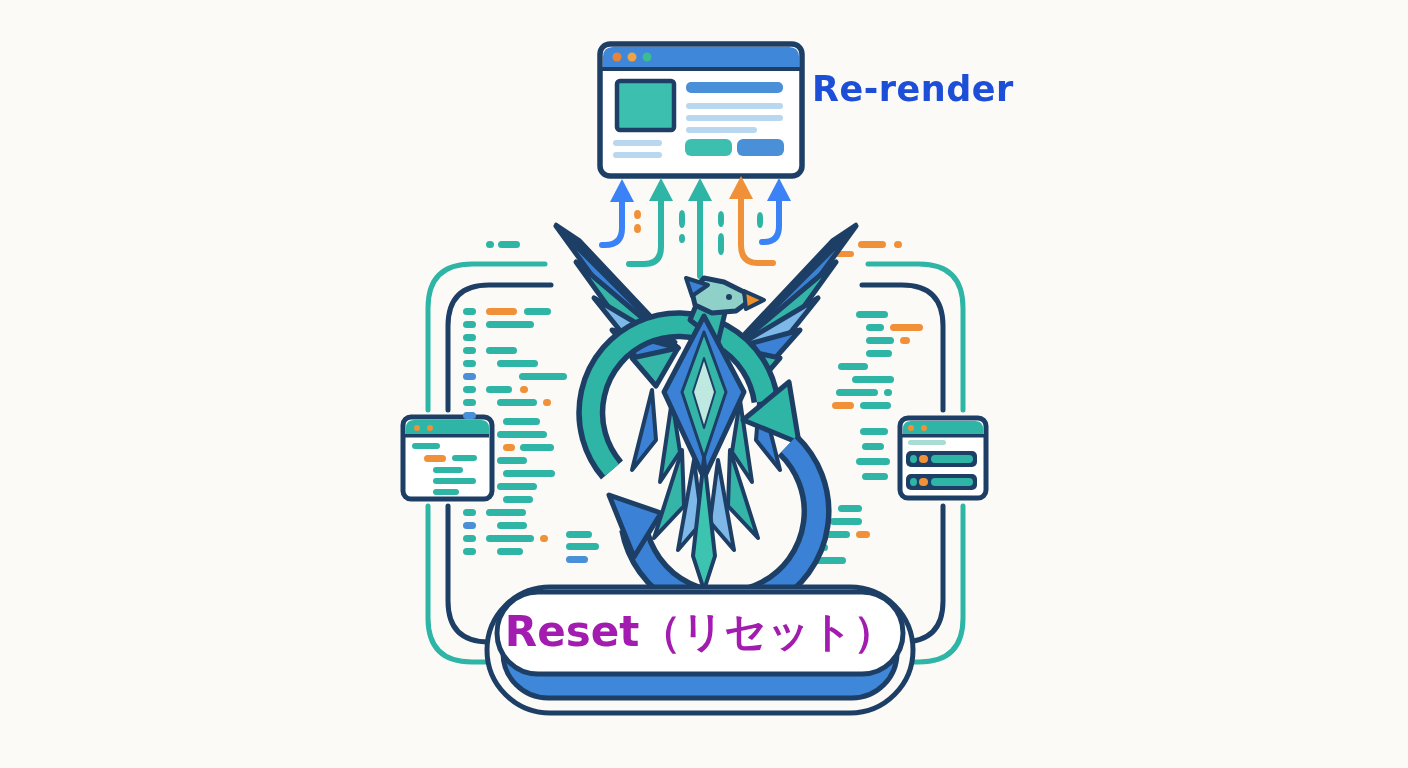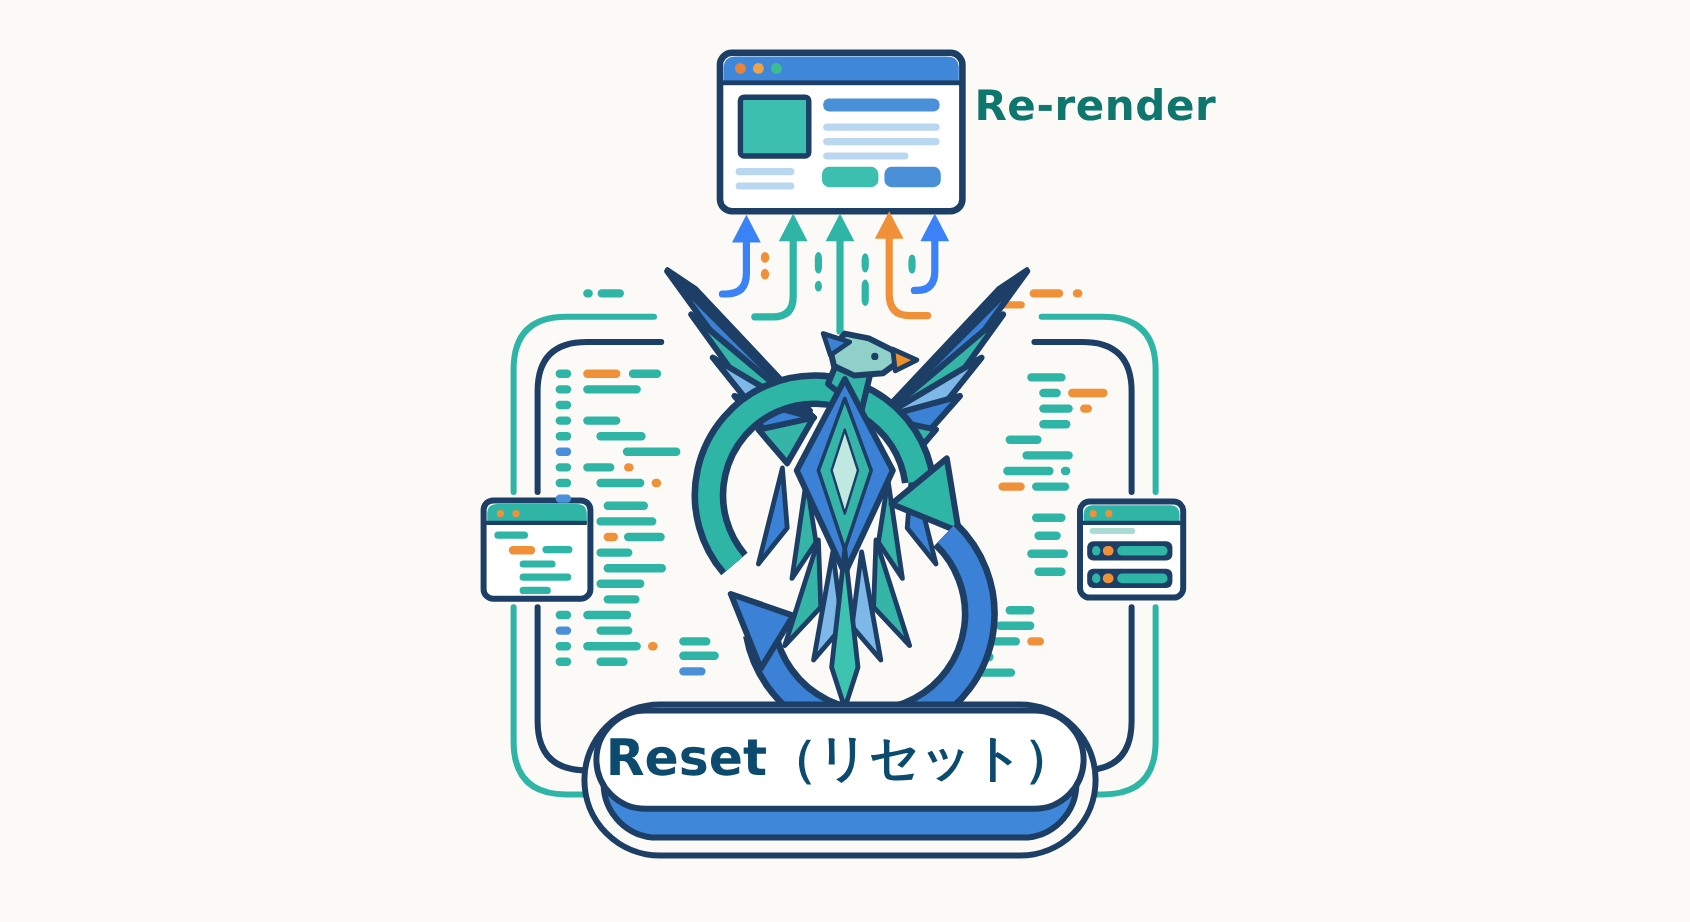--- a/index.html
+++ b/index.html
@@ -6,27 +6,27 @@
   .stage{
     position:relative;
     width:1408px;height:768px;
     background:#fbfaf6;
     overflow:hidden;
     font-family:"DejaVu Sans","Liberation Sans",sans-serif;
   }
   .stage svg{position:absolute;left:0;top:0;}
   .label-rerender{
     position:absolute;left:812px;top:70px;
-    font-size:35px;font-weight:bold;color:#0f766e;
+    font-size:35px;font-weight:bold;color:#1d4ed8;
     line-height:1.1;letter-spacing:.5px;white-space:nowrap;
   }
   .label-reset{
     position:absolute;left:497px;top:592px;width:406px;height:80px;
     display:flex;align-items:center;justify-content:center;
-    font-size:42px;font-weight:bold;color:#0c4a6e;white-space:nowrap;
+    font-size:42px;font-weight:bold;color:#a21caf;white-space:nowrap;
   }
 </style>
 </head>
 <body>
 
 <div class="stage">
 <svg width="1408" height="768" viewBox="0 0 1408 768">
 
   <g fill="none" stroke-linecap="round">
     <g stroke="#2fb5a5" stroke-width="5">

